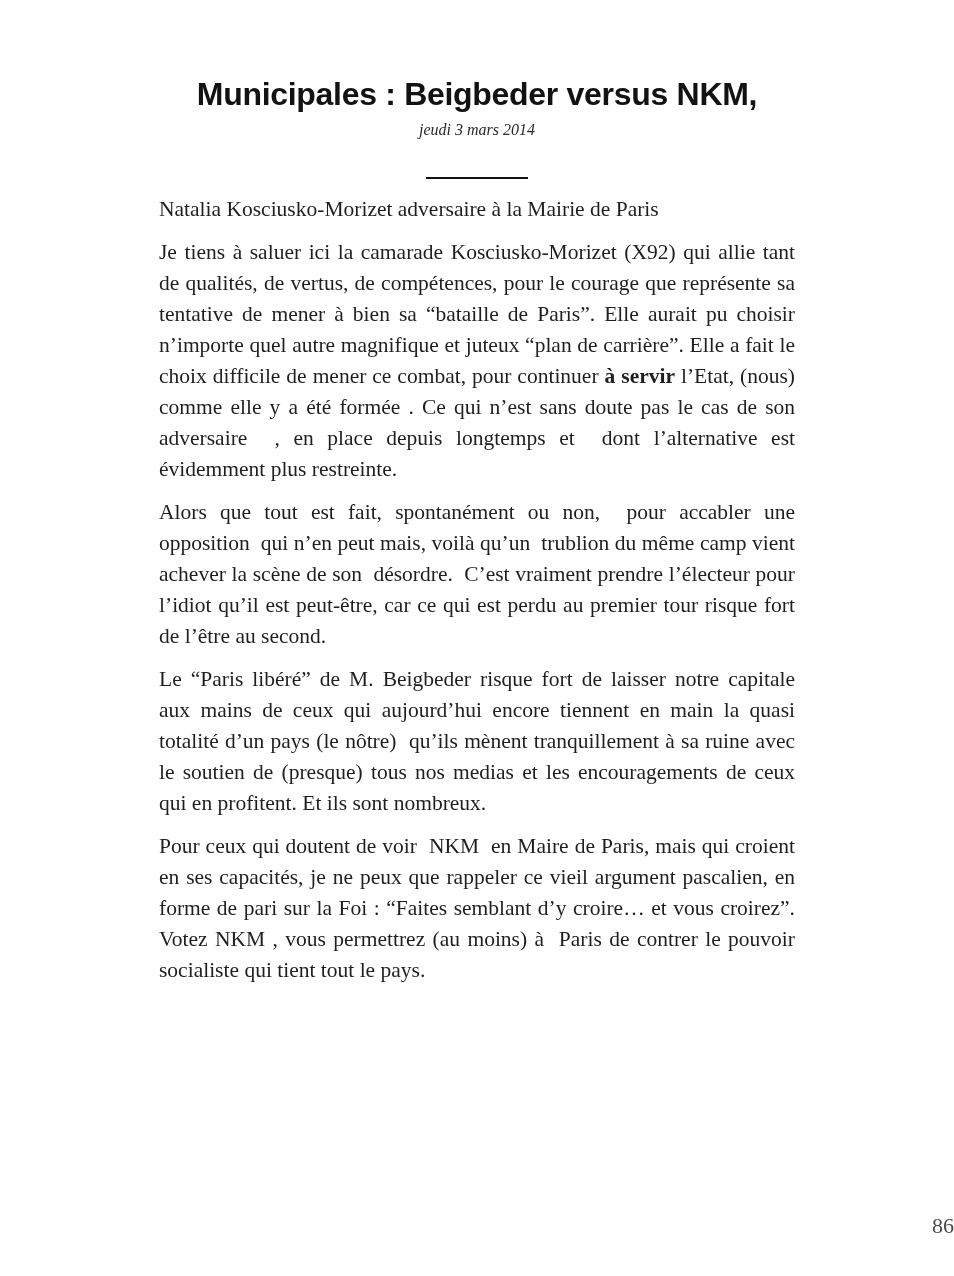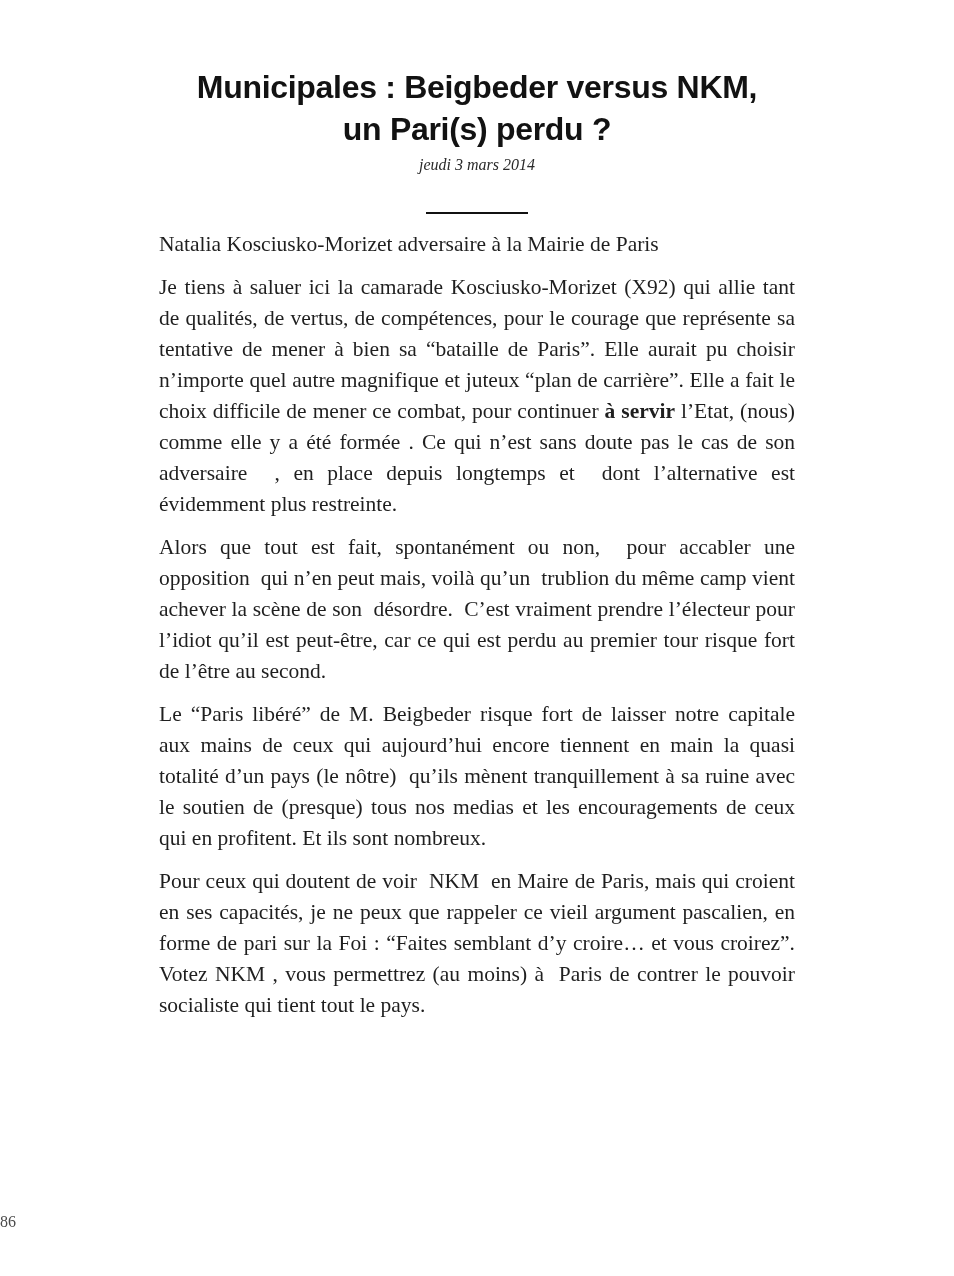--- a/index.html
+++ b/index.html
@@ -11,21 +11,21 @@
     position: relative;
     width: 954px;
     height: 1276px;
     background: #ffffff;
     overflow: hidden;
     font-family: "Liberation Serif", serif;
     color: #1f1f1f;
   }
   .content {
     width: 636px;
-    margin: 1px auto;
+    margin: 8px auto;
     padding-top: 65px;
   }
   .title {
     font-family: "Liberation Sans", sans-serif;
     font-weight: 700;
     font-size: 32px;
     line-height: 42px;
     text-align: center;
     color: #121212;
     letter-spacing: -0.3px;
@@ -59,34 +59,33 @@
     white-space: pre-wrap;
   }
   .body-text p strong {
     font-weight: 700;
   }
   .page-number {
     position: absolute;
     left: 0;
     right: 0;
     top: 1213px;
-    text-align: left;
-    font-size: 16px;
+    text-align: right;
+    font-size: 22px;
     color: #4a4a4a;
   }
 </style>
 </head>
 <body>
 
 <div class="page">
   <div class="content">
 
     <h1 class="title">
       <span class="title-line">Municipales : Beigbeder versus NKM,</span>
-      <span class="title-line">un Pari(s) perdu ?</span>
     </h1>
 
     <div class="date">jeudi 3 mars 2014</div>
 
     <div class="separator"></div>
 
     <div class="body-text">
       <p>Natalia Kosciusko-Morizet adversaire à la Mairie de Paris</p>
       <p><span>Je tiens à saluer ici la camarade Kosciusko-Morizet (X92) qui allie tant de qualités, de vertus, de compétences, pour le courage que représente sa tentative de mener à bien sa “bataille de Paris”. Elle aurait pu choisir n’importe quel autre magnifique et juteux “plan de carrière”. Elle a fait le choix difficile de mener ce combat, pour continuer </span><strong>à servir</strong><span> l’Etat, (nous) comme elle y a été formée . Ce qui n’est sans doute pas le cas de son adversaire  , en place depuis longtemps et  dont l’alternative est évidemment plus restreinte.</span></p>
       <p>Alors que tout est fait, spontanément ou non,  pour accabler une opposition  qui n’en peut mais, voilà qu’un  trublion du même camp vient achever la scène de son  désordre.  C’est vraiment prendre l’électeur pour l’idiot qu’il est peut-être, car ce qui est perdu au premier tour risque fort de l’être au second.</p>

